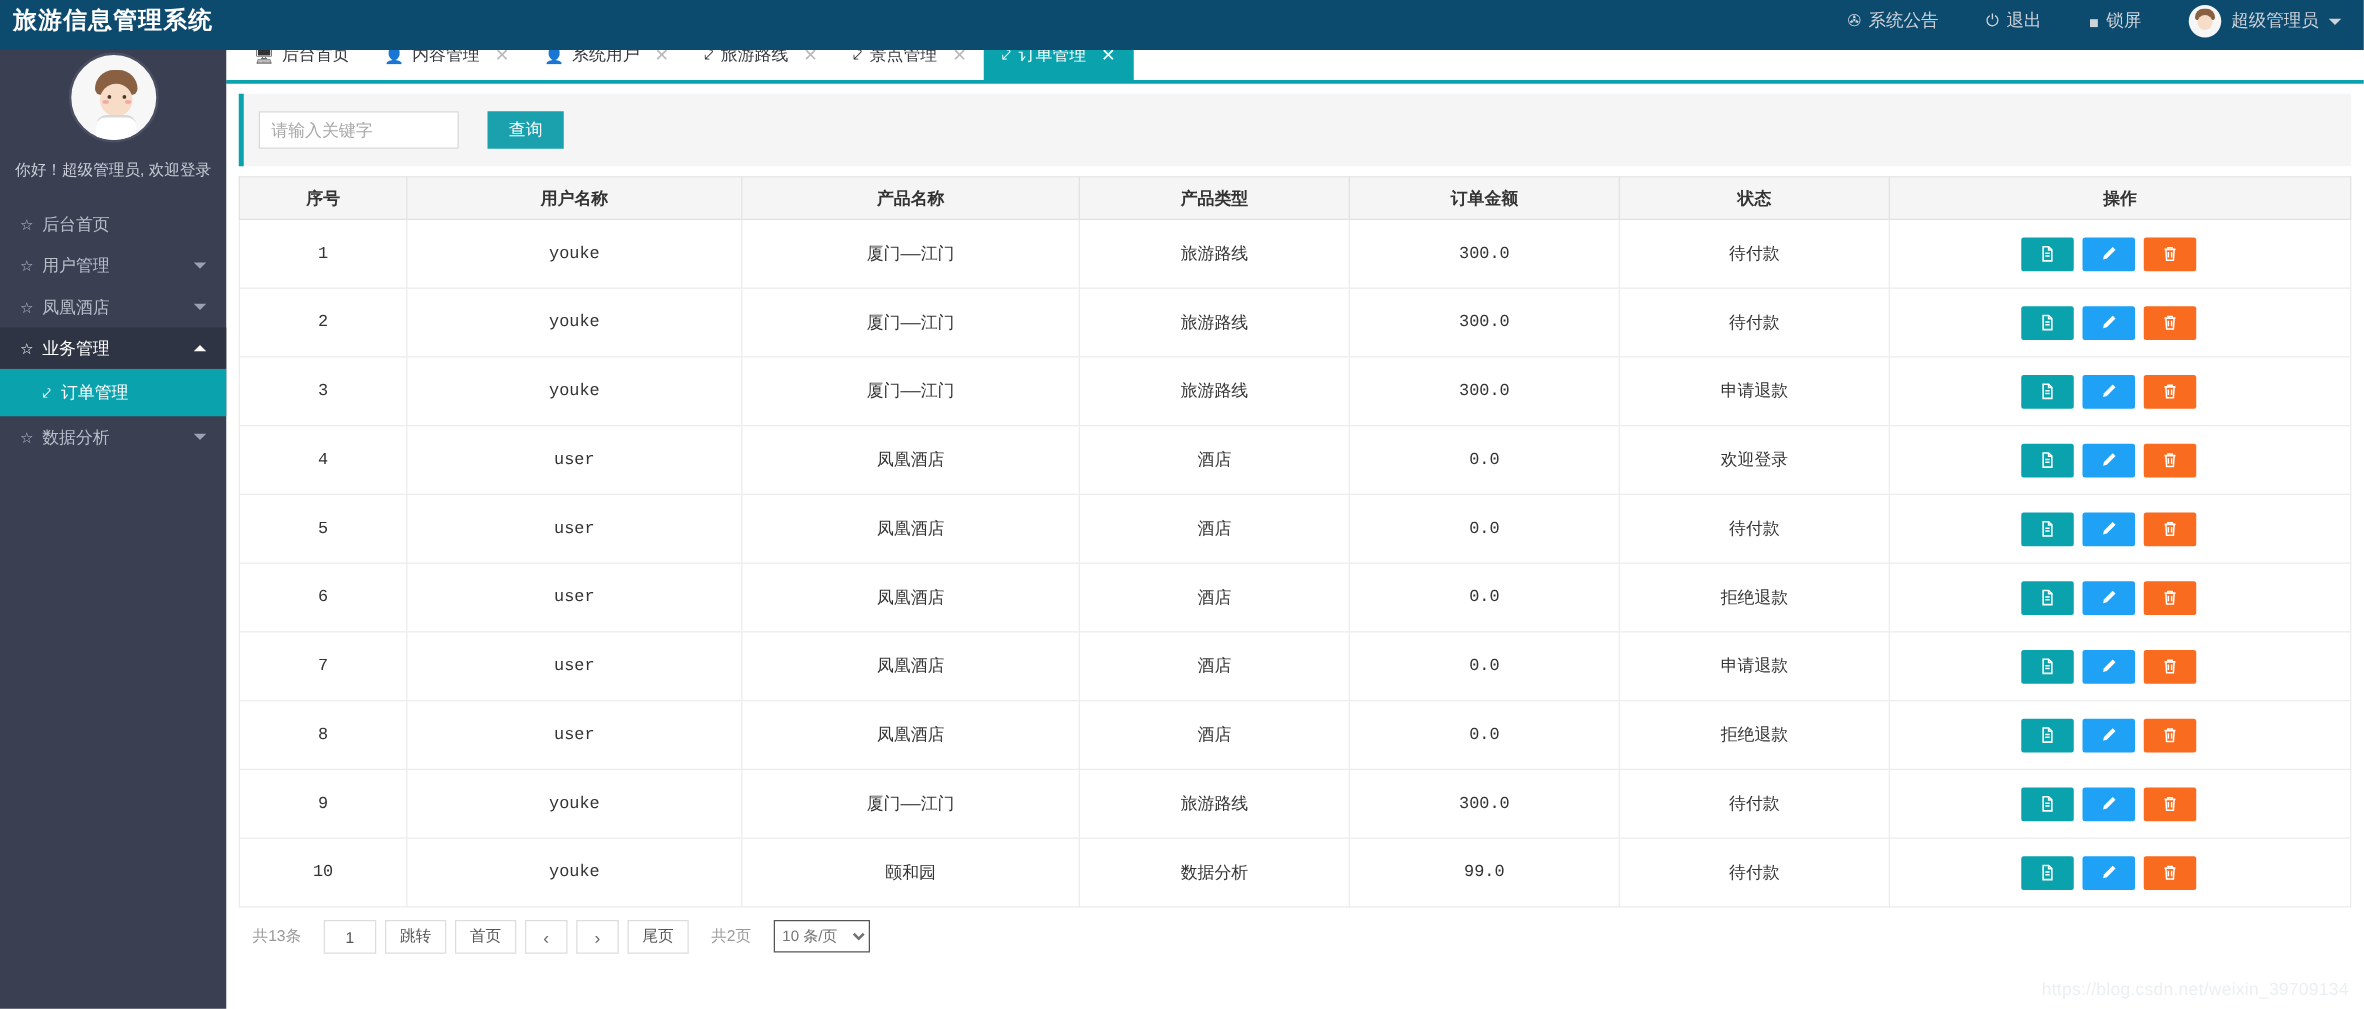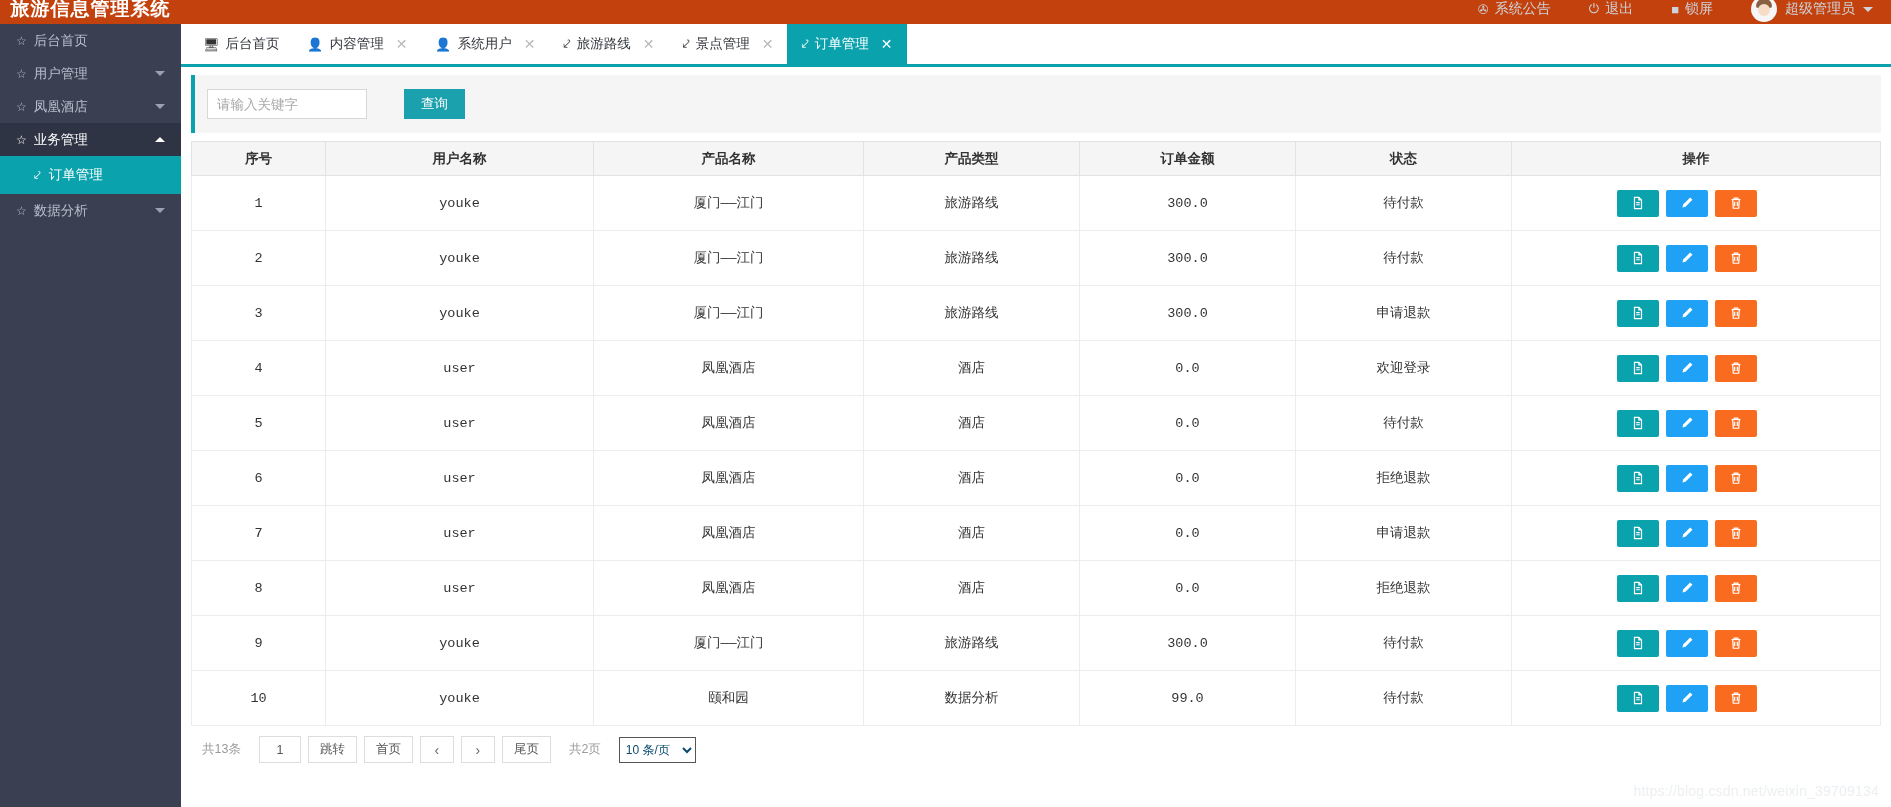--- a/index.html
+++ b/index.html
@@ -7,22 +7,22 @@
   html, body {
     width: 1891px; height: 807px;
     font-family: "Liberation Sans", "DejaVu Sans", sans-serif;
     background: #ffffff;
     overflow: hidden;
   }
 
   
   .topbar {
     position: absolute; top: 0; left: 0;
-    width: 1891px; height: 24px;
-    background: #c2410c;
+    width: 1891px; height: 40px;
+    background: #0c4a6e;
     display: flex; align-items: center;
     z-index: 30;
   }
   .brand {
     width: 181px; min-width: 181px;
     color: #fff; font-size: 19px; font-weight: 600;
     text-align: center; letter-spacing: 1px;
     line-height: 20px;
     margin-top: -6px;
   }
@@ -129,21 +129,21 @@
   .tab.active { background: #0aa2ad; color: #ffffff; }
   .tab.active .tic, .tab.active .tclose { color: #ffffff; }
 
   
   .panel {
     margin: 8px 10px 0 10px;
     border-left: 4px solid #0aa2ad;
     background: #f5f5f5;
     padding: 14px 12px;
     height: 58px;
-    display: flex; align-items: center; gap: 18px;
+    display: flex; align-items: center; gap: 4px;
   }
   .search-input {
     width: 160px; height: 30px;
     border: 1px solid #d8d8d8; background: #fff;
     padding: 0 9px; font-size: 13.5px; color: #555;
     outline: none;
     font-family: "Liberation Sans", sans-serif;
   }
   .search-input::placeholder { color: #a8a8a8; }
   .btn-query {
@@ -180,39 +180,39 @@
     display: inline-flex; align-items: center; justify-content: center;
   }
   .act-detail { background: #0aa2ad; }
   .act-edit { background: #1fa2f5; }
   .act-del { background: #f96b1f; }
   .act-btn svg { display: block; }
 
   
   .pager {
     margin: 10px 10px 0 10px;
-    display: flex; align-items: center; gap: 0;
+    display: flex; align-items: flex-start; gap: 0;
     font-size: 12.5px;
   }
   .pg {
     height: 27px; min-width: 34px; padding: 0 11px;
     border: 1px solid #dddddd; background: #fff;
     display: flex; align-items: center; justify-content: center;
     color: #555; margin-right: 7px; cursor: pointer;
   }
   .pg.flat { border: none; background: transparent; color: #9a9a9a; cursor: default; }
   .pg-input {
     width: 42px; height: 27px; text-align: center;
     border: 1px solid #dddddd; font-size: 12.5px; color: #555;
     margin-right: 7px; outline: none;
     font-family: "Liberation Sans", sans-serif;
   }
   .pg-select {
     height: 26px; border: 1px solid #555; font-size: 12px;
-    padding: 0 2px; background: #fff; color: #0c4a6e;
+    padding: 0 2px; background: #fff; color: #737373;
     font-family: "Liberation Sans", sans-serif;
   }
   .chev { font-size: 14px; color: #666; }
 
   .watermark {
     position: absolute; right: 12px; bottom: 8px;
     color: #eceff1; font-size: 14px; letter-spacing: 0.2px;
     user-select: none;
   }
 </style>
@@ -239,20 +239,32 @@
         <div class="hair"></div>
           <div class="face"></div>
       </div>
       <span class="top-item">超级管理员</span>
       <span class="caret-down"></span>
     </div>
   </div>
 </div>
 
 <div class="sidebar">
+  <div class="profile">
+    <div class="avatar-big">
+      <div class="hair2"></div>
+      <div class="face2"></div>
+      <div class="eye l"></div>
+        <div class="eye r"></div>
+      <div class="blush l"></div>
+        <div class="blush r"></div>
+      <div class="body2"></div>
+    </div>
+    <div class="greet">你好！超级管理员, 欢迎登录</div>
+  </div>
 
   <ul class="menu">
     <li class="menu-item">
       <span class="star">☆</span>
       <span>后台首页</span>
     </li>
     <li class="menu-item">
       <span class="star">☆</span>
       <span>用户管理</span>
       <span class="arrow down"></span>

